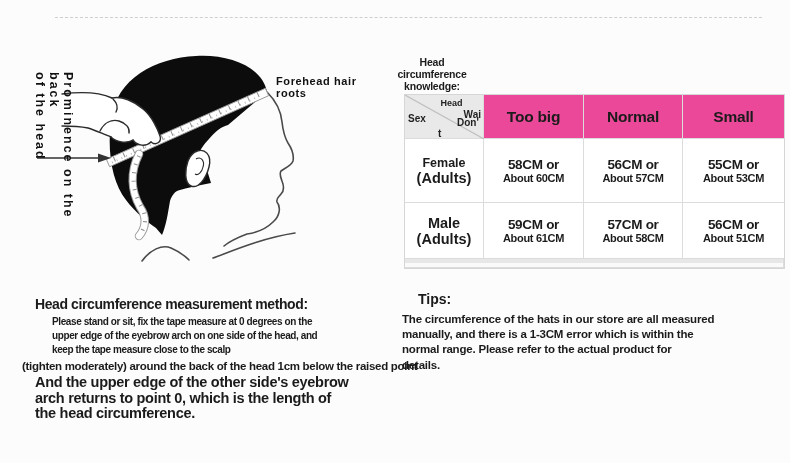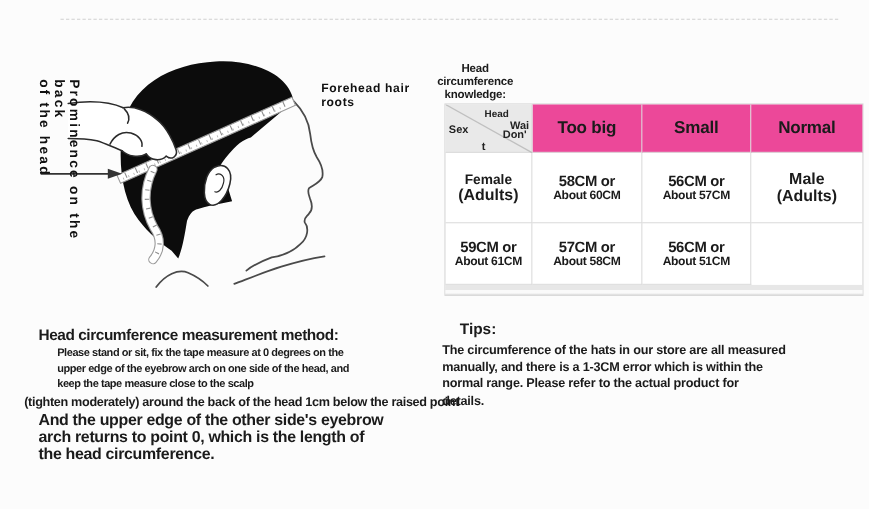--- a/index.html
+++ b/index.html
@@ -25,21 +25,20 @@
   .back-label {
     left:33px; top:72px; height:176px;
     writing-mode:vertical-rl;
     font-size:12.5px; letter-spacing:2px; line-height:14px;
     white-space:pre-line; color:#111;
   }
   .forehead-label {
     left:276px; top:75px; width:92px;
     font-size:11px; letter-spacing:0.6px; line-height:12px;
     color:#111;
-    margin-left:16px;
   }
 
   
   .tbl-title {
     left:388px; top:56px; width:88px;
     font-size:10.5px; line-height:12px; text-align:center;
     letter-spacing:-0.2px;
   }
   .size-table {
     left:404px; top:94px;
@@ -159,34 +158,38 @@
     <svg width="79" height="44">
       <line x1="0" y1="0" x2="79" y2="44" stroke="#c0c0c0" stroke-width="1.2"></line>
     </svg>
     <span class="c-top">Head</span>
     <span class="c-right">Wai</span>
     <span class="c-left">Sex</span>
     <span class="c-center">Don'</span>
     <span class="c-bottom">t</span>
   </div>
   <div class="cell hdr">Too big</div>
+  <div class="cell hdr">Normal</div>
   <div class="cell hdr">Small</div>
-  <div class="cell hdr">Normal</div>
 
   <div class="cell rowlab">
     <span class="l1">Female</span>
     <span class="l2">(Adults)</span>
   </div>
   <div class="cell val">
     <span class="l1">58CM or</span>
     <span class="l2">About 60CM</span>
   </div>
   <div class="cell val">
     <span class="l1">56CM or</span>
     <span class="l2">About 57CM</span>
+  </div>
+  <div class="cell val">
+    <span class="l1">55CM or</span>
+    <span class="l2">About 53CM</span>
   </div>
 
   <div class="cell rowlab">
     <span class="l2">Male</span>
     <span class="l2">(Adults)</span>
   </div>
   <div class="cell val">
     <span class="l1">59CM or</span>
     <span class="l2">About 61CM</span>
   </div>

